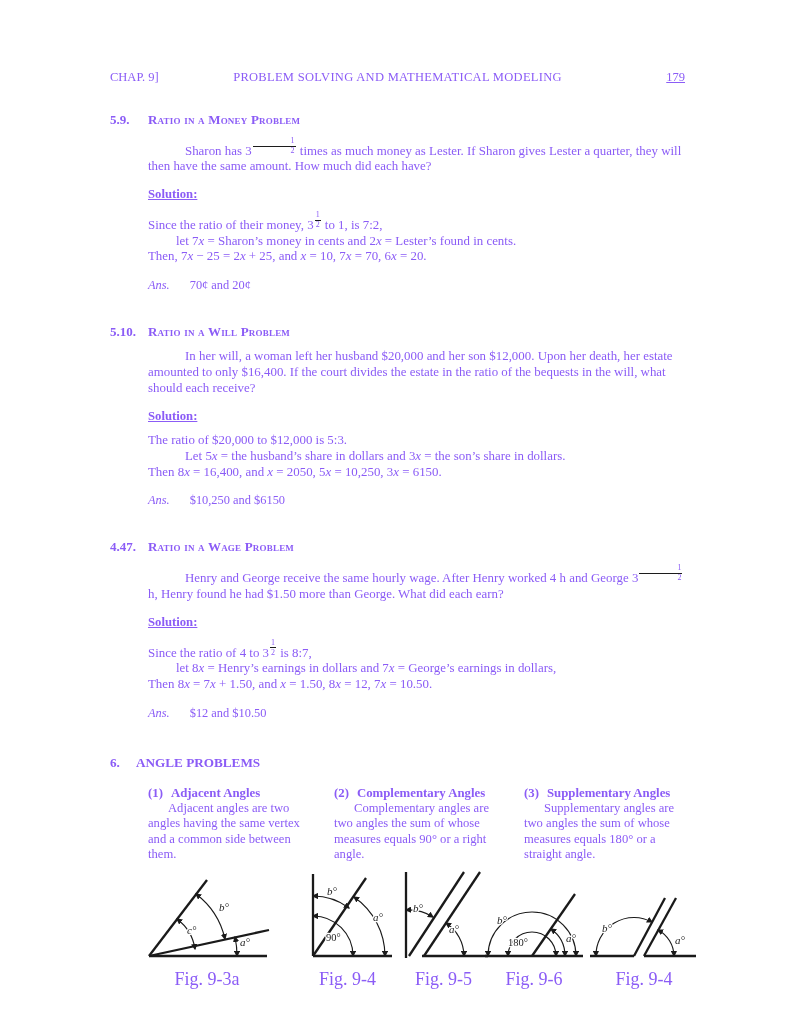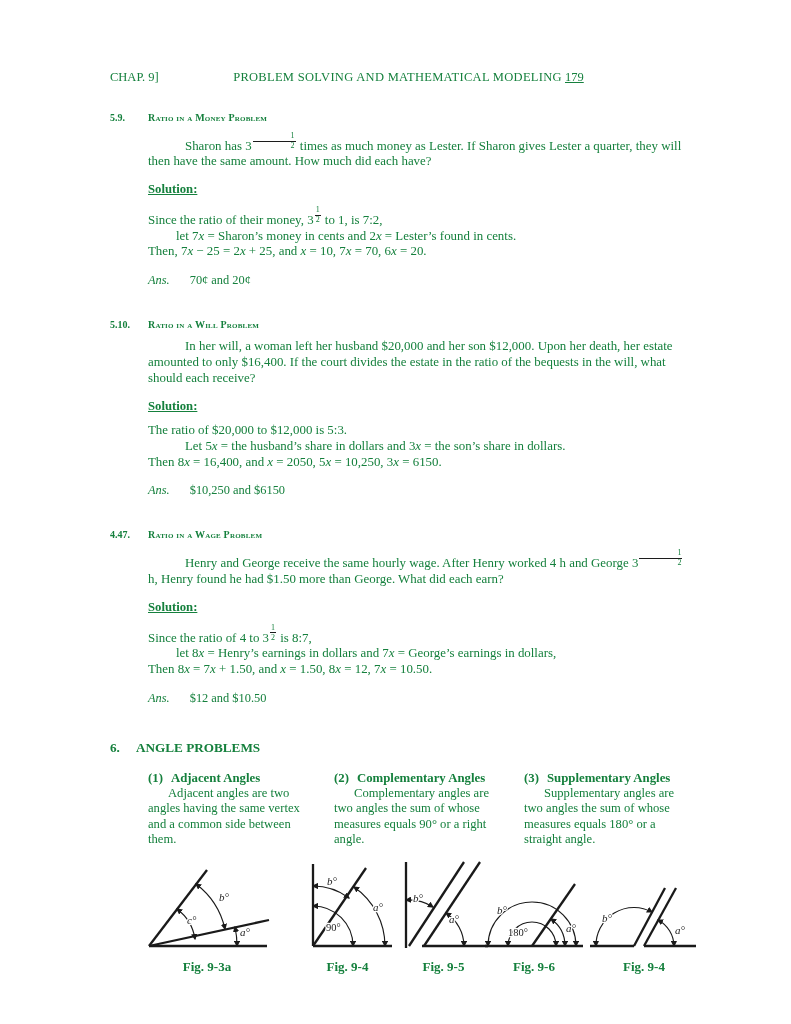--- a/index.html
+++ b/index.html
@@ -1,27 +1,27 @@
 <!DOCTYPE html>
 <html><head>
 <meta charset="utf-8">
 <style>
   html,body{margin:0;padding:0;background:#ffffff;}
   .page{
     position:relative;width:791px;height:1024px;background:#fff;
-    font-family:"Liberation Serif","DejaVu Serif",serif;color:#15803d;
+    font-family:"Liberation Serif","DejaVu Serif",serif;color:#8b5cf6;
     box-sizing:border-box;padding:70px 106px 0 110px;overflow:hidden;
   }
   .pg-header{display:flex;align-items:baseline;font-size:12.5px;}
   .pg-header .hleft{width:120px;}
   .pg-header .hcenter{flex:1;text-align:center;letter-spacing:0.3px;}
-  .pg-header .hright{width:120px;text-decoration:underline;}
+  .pg-header .hright{width:120px;text-align:right;text-decoration:underline;}
 
   .problem{margin-top:27px;}
-  .prob-head{font-weight:bold;font-size:10px;}
+  .prob-head{font-weight:bold;font-size:13px;}
   .prob-num{display:inline-block;width:38px;}
   .prob-title{font-variant:small-caps;letter-spacing:0.2px;}
   .statement{margin:9px 0 0 38px;text-indent:37px;font-size:12.9px;line-height:15.8px;}
   .sol-label{margin:12px 0 0 38px;font-weight:bold;text-decoration:underline;font-size:12.7px;}
   .sol-lines{margin:9px 0 0 38px;font-size:12.9px;line-height:15.9px;}
   .sol-line.ind1{padding-left:28px;}
   .sol-line.ind2{padding-left:37px;}
   .ans-line{margin:13px 0 0 38px;font-size:12.4px;}
   .ans-label{font-style:italic;margin-right:20px;}
   .it{font-style:italic;}
@@ -38,21 +38,21 @@
   .col-1{width:164px;margin-right:22px;}
   .col-2{width:160px;margin-right:30px;}
   .col-3{width:159px;}
   .col-head{font-weight:bold;font-size:12.8px;}
   .col-head .cnum{margin-right:8px;}
   .col-body{text-indent:20px;}
 
   .figrow{position:relative;height:118px;margin-top:10px;}
   .fig{position:absolute;bottom:0;display:flex;flex-direction:column;align-items:center;}
   .fig svg{display:block;overflow:visible;}
-  .figcap{font-weight:bold;font-size:13px;margin-top:7px;white-space:nowrap;}
+  .figcap{font-weight:normal;font-size:18px;margin-top:7px;white-space:nowrap;}
   .f-line{stroke:#1a1a1a;stroke-width:2.3;fill:none;stroke-linecap:butt;}
   .f-arc{stroke:#1a1a1a;stroke-width:1.15;fill:none;}
   .flb{font:italic 11px "Liberation Serif",serif;fill:#1c1c1c;paint-order:stroke;stroke:#fff;stroke-width:2.5px;}
   .flr{font:10.5px "Liberation Serif",serif;fill:#1c1c1c;paint-order:stroke;stroke:#fff;stroke-width:2.5px;}
 </style>
 </head>
 <body>
 
 <div class="page">
 

